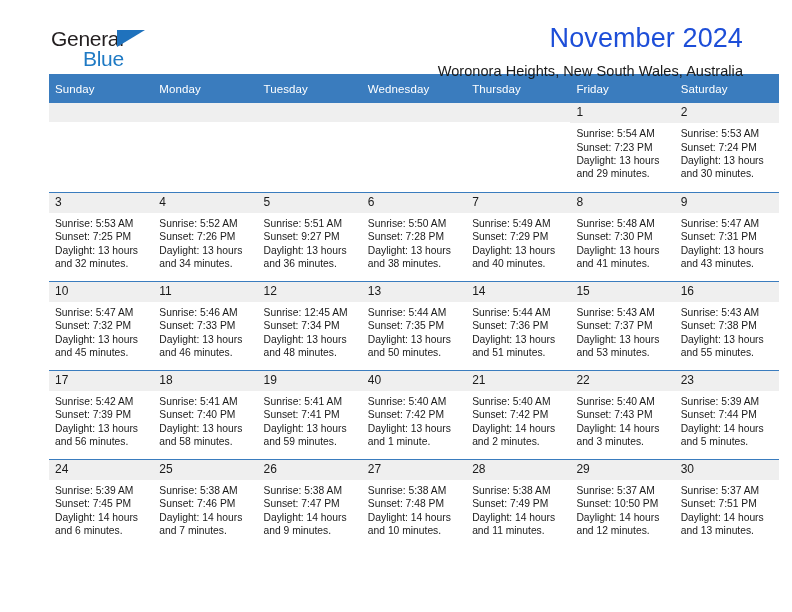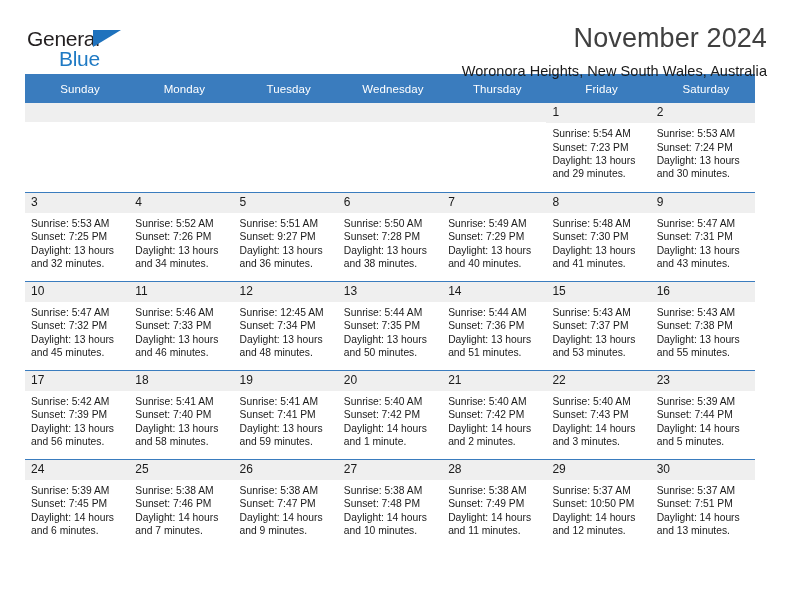--- a/index.html
+++ b/index.html
@@ -13,21 +13,21 @@
     font-family: "Liberation Sans", sans-serif;
     color: #0d0d0d;
     overflow: hidden;
   }
 
   .page {
     position: relative;
     width: 792px;
     height: 612px;
     box-sizing: border-box;
-    padding: 0 25px;
+    padding: 0 49px;
   }
 
   
   .masthead {
     position: relative;
     height: 74px;
   }
 
   .logo {
     position: absolute;
@@ -70,21 +70,21 @@
 
   .title-block {
     position: absolute;
     right: 0;
     top: 24px;
     text-align: right;
   }
   .cal-title {
     font-size: 27px;
     font-weight: normal;
-    color: #404040;
+    color: #1d4ed8;
     letter-spacing: 0.1px;
     line-height: 1.1;
   }
   .cal-subtitle {
     margin-top: 9px;
     font-size: 14.5px;
     color: #1a1a1a;
     letter-spacing: 0.05px;
   }
 
@@ -93,21 +93,21 @@
     width: 730px;
     border-collapse: collapse;
     table-layout: fixed;
   }
 
   .dow-row th {
     background: #3a7cbe;
     color: #ffffff;
     font-size: 11.5px;
     font-weight: normal;
-    text-align: center;
+    text-align: left;
     padding: 5px 0 5px 6px;
     height: 19px;
     letter-spacing: 0.1px;
   }
 
   .week-row td {
     vertical-align: top;
     padding: 0;
     border-top: 1.6px solid #3a7cbe;
     height: 89px;
@@ -399,25 +399,25 @@
               <div class="daynum">19</div>
               <div class="details">
                 <div>Sunrise: 5:41 AM</div>
                 <div>Sunset: 7:41 PM</div>
                 <div class="daylight">Daylight: 13 hours and 59 minutes.</div>
               </div>
             </div>
           </td>
           <td>
             <div class="cell">
-              <div class="daynum">20</div>
+              <div class="daynum">40</div>
               <div class="details">
                 <div>Sunrise: 5:40 AM</div>
                 <div>Sunset: 7:42 PM</div>
-                <div class="daylight">Daylight: 14 hours and 1 minute.</div>
+                <div class="daylight">Daylight: 13 hours and 1 minute.</div>
               </div>
             </div>
           </td>
           <td>
             <div class="cell">
               <div class="daynum">21</div>
               <div class="details">
                 <div>Sunrise: 5:40 AM</div>
                 <div>Sunset: 7:42 PM</div>
                 <div class="daylight">Daylight: 14 hours and 2 minutes.</div>

